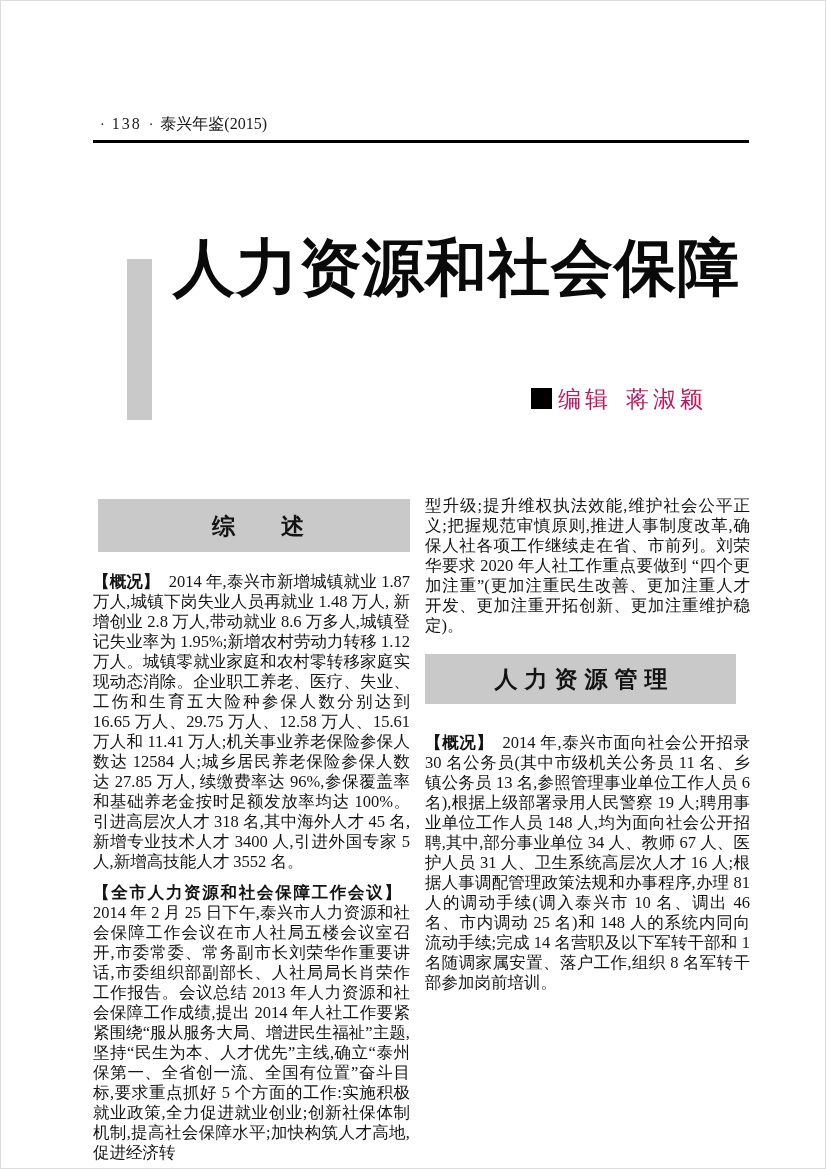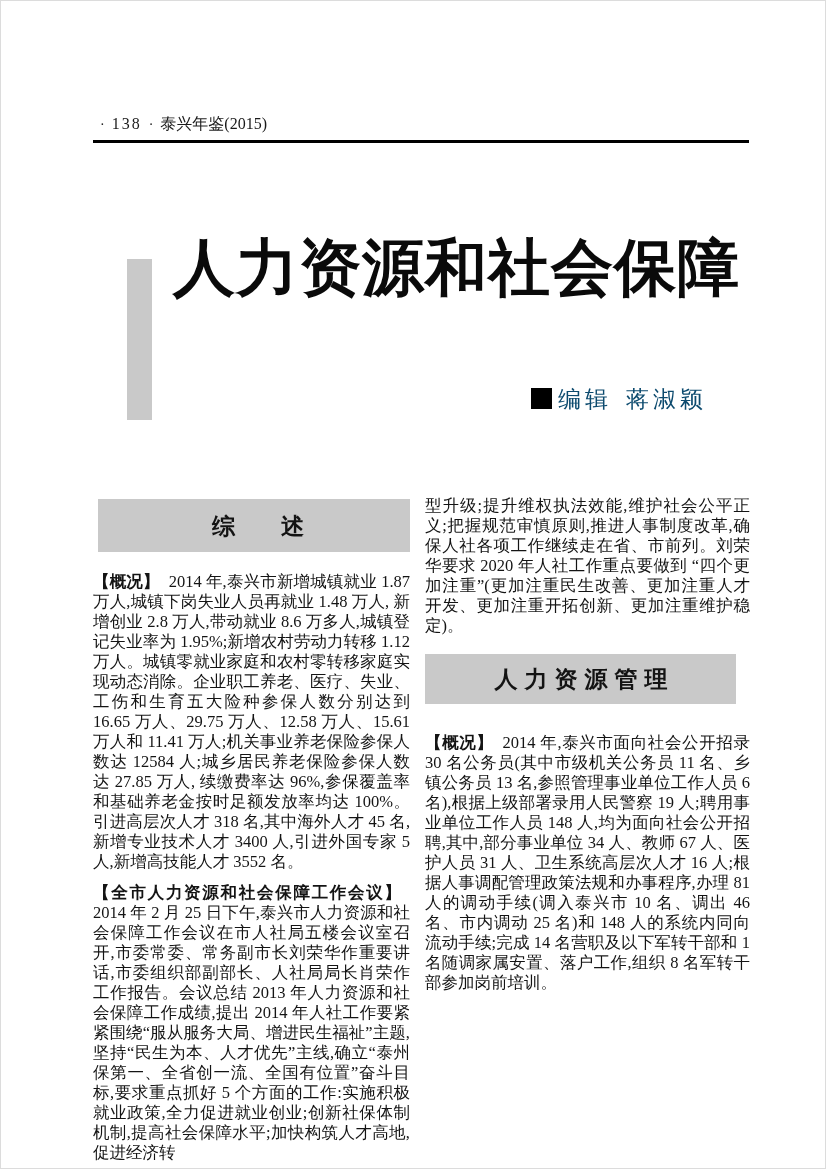--- a/index.html
+++ b/index.html
@@ -56,21 +56,21 @@
     white-space: nowrap;
     text-align: right;
   }
   .editor-line {
     position: absolute;
     left: 530px;
     top: 383px;
     font-size: 23px;
     letter-spacing: 4px;
     white-space: nowrap;
-    color: #0c4a6e;
+    color: #be185d;
   }
   .editor-square {
     display: inline-block;
     width: 21px;
     height: 21px;
     background: #000000;
     margin-right: 6px;
     vertical-align: -2px;
     font-size: 0;
     overflow: hidden;

